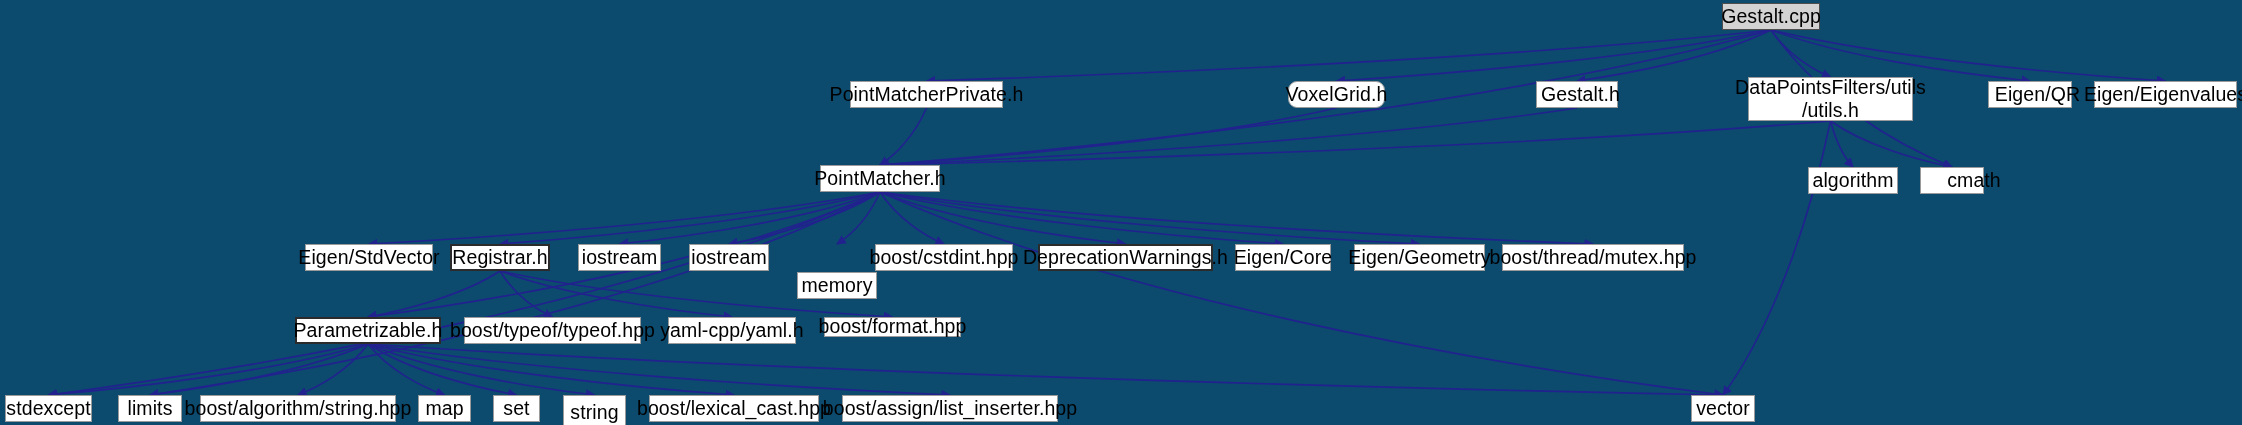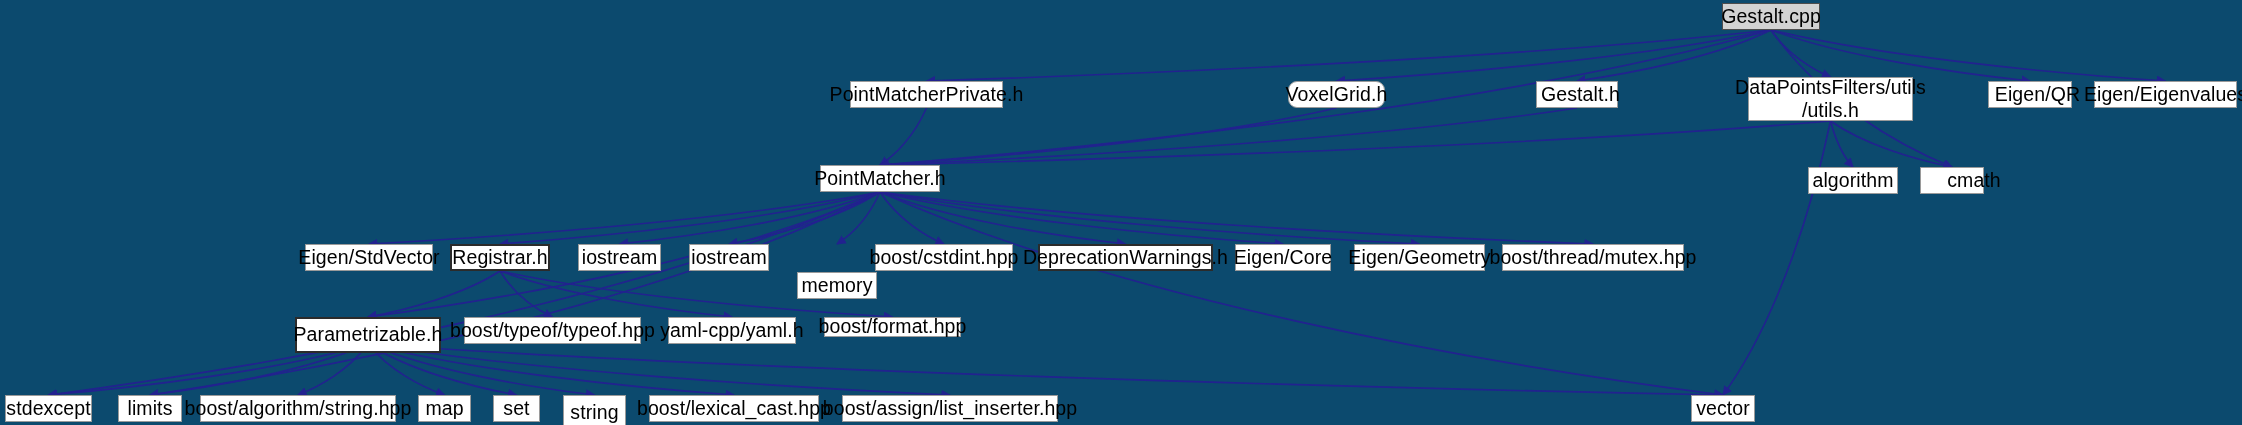--- a/index.html
+++ b/index.html
@@ -120,21 +120,21 @@
       <div class="node" style="left: 305px; top: 244px; width: 128px; height: 27px;">Eigen/StdVector</div>
       <div class="node strong" style="left: 450px; top: 244px; width: 100px; height: 27px;">Registrar.h</div>
       <div class="node" style="left: 578px; top: 244px; width: 83px; height: 27px;">iostream</div>
       <div class="node" style="left: 689px; top: 244px; width: 80px; height: 27px;">iostream</div>
       <div class="node" style="left: 797px; top: 244px; width: 80px; height: 27px; margin-top: 28px;">memory</div>
       <div class="node" style="left: 875px; top: 244px; width: 138px; height: 27px;">boost/cstdint.hpp</div>
       <div class="node strong" style="left: 1038px; top: 244px; width: 175px; height: 27px;">DeprecationWarnings.h</div>
       <div class="node" style="left: 1235px; top: 244px; width: 96px; height: 27px;">Eigen/Core</div>
       <div class="node" style="left: 1354px; top: 244px; width: 131px; height: 27px;">Eigen/Geometry</div>
       <div class="node" style="left: 1502px; top: 244px; width: 182px; height: 27px;">boost/thread/mutex.hpp</div>
-      <div class="node strong" style="left: 295px; top: 317px; width: 146px; height: 36px;">Parametrizable.h</div>
+      <div class="node strong" style="left: 295px; top: 317px; width: 146px; height: 27px;">Parametrizable.h</div>
       <div class="node" style="left: 464px; top: 317px; width: 177px; height: 27px;">boost/typeof/typeof.hpp</div>
       <div class="node" style="left: 668px; top: 317px; width: 128px; height: 27px;">yaml-cpp/yaml.h</div>
       <div class="node" style="left: 824px; top: 317px; width: 137px; height: 20px;">boost/format.hpp</div>
       <div class="node" style="left: 5px; top: 395px; width: 87px; height: 27px;">stdexcept</div>
       <div class="node" style="left: 118px; top: 395px; width: 64px; height: 27px;">limits</div>
       <div class="node" style="left: 200px; top: 395px; width: 196px; height: 27px;">boost/algorithm/string.hpp</div>
       <div class="node" style="left: 418px; top: 395px; width: 53px; height: 27px;">map</div>
       <div class="node" style="left: 493px; top: 395px; width: 47px; height: 27px;">set</div>
       <div class="node" style="left: 563px; top: 395px; width: 63px; height: 35px;">string</div>
       <div class="node" style="left: 649px; top: 395px; width: 170px; height: 27px;">boost/lexical_cast.hpp</div>

